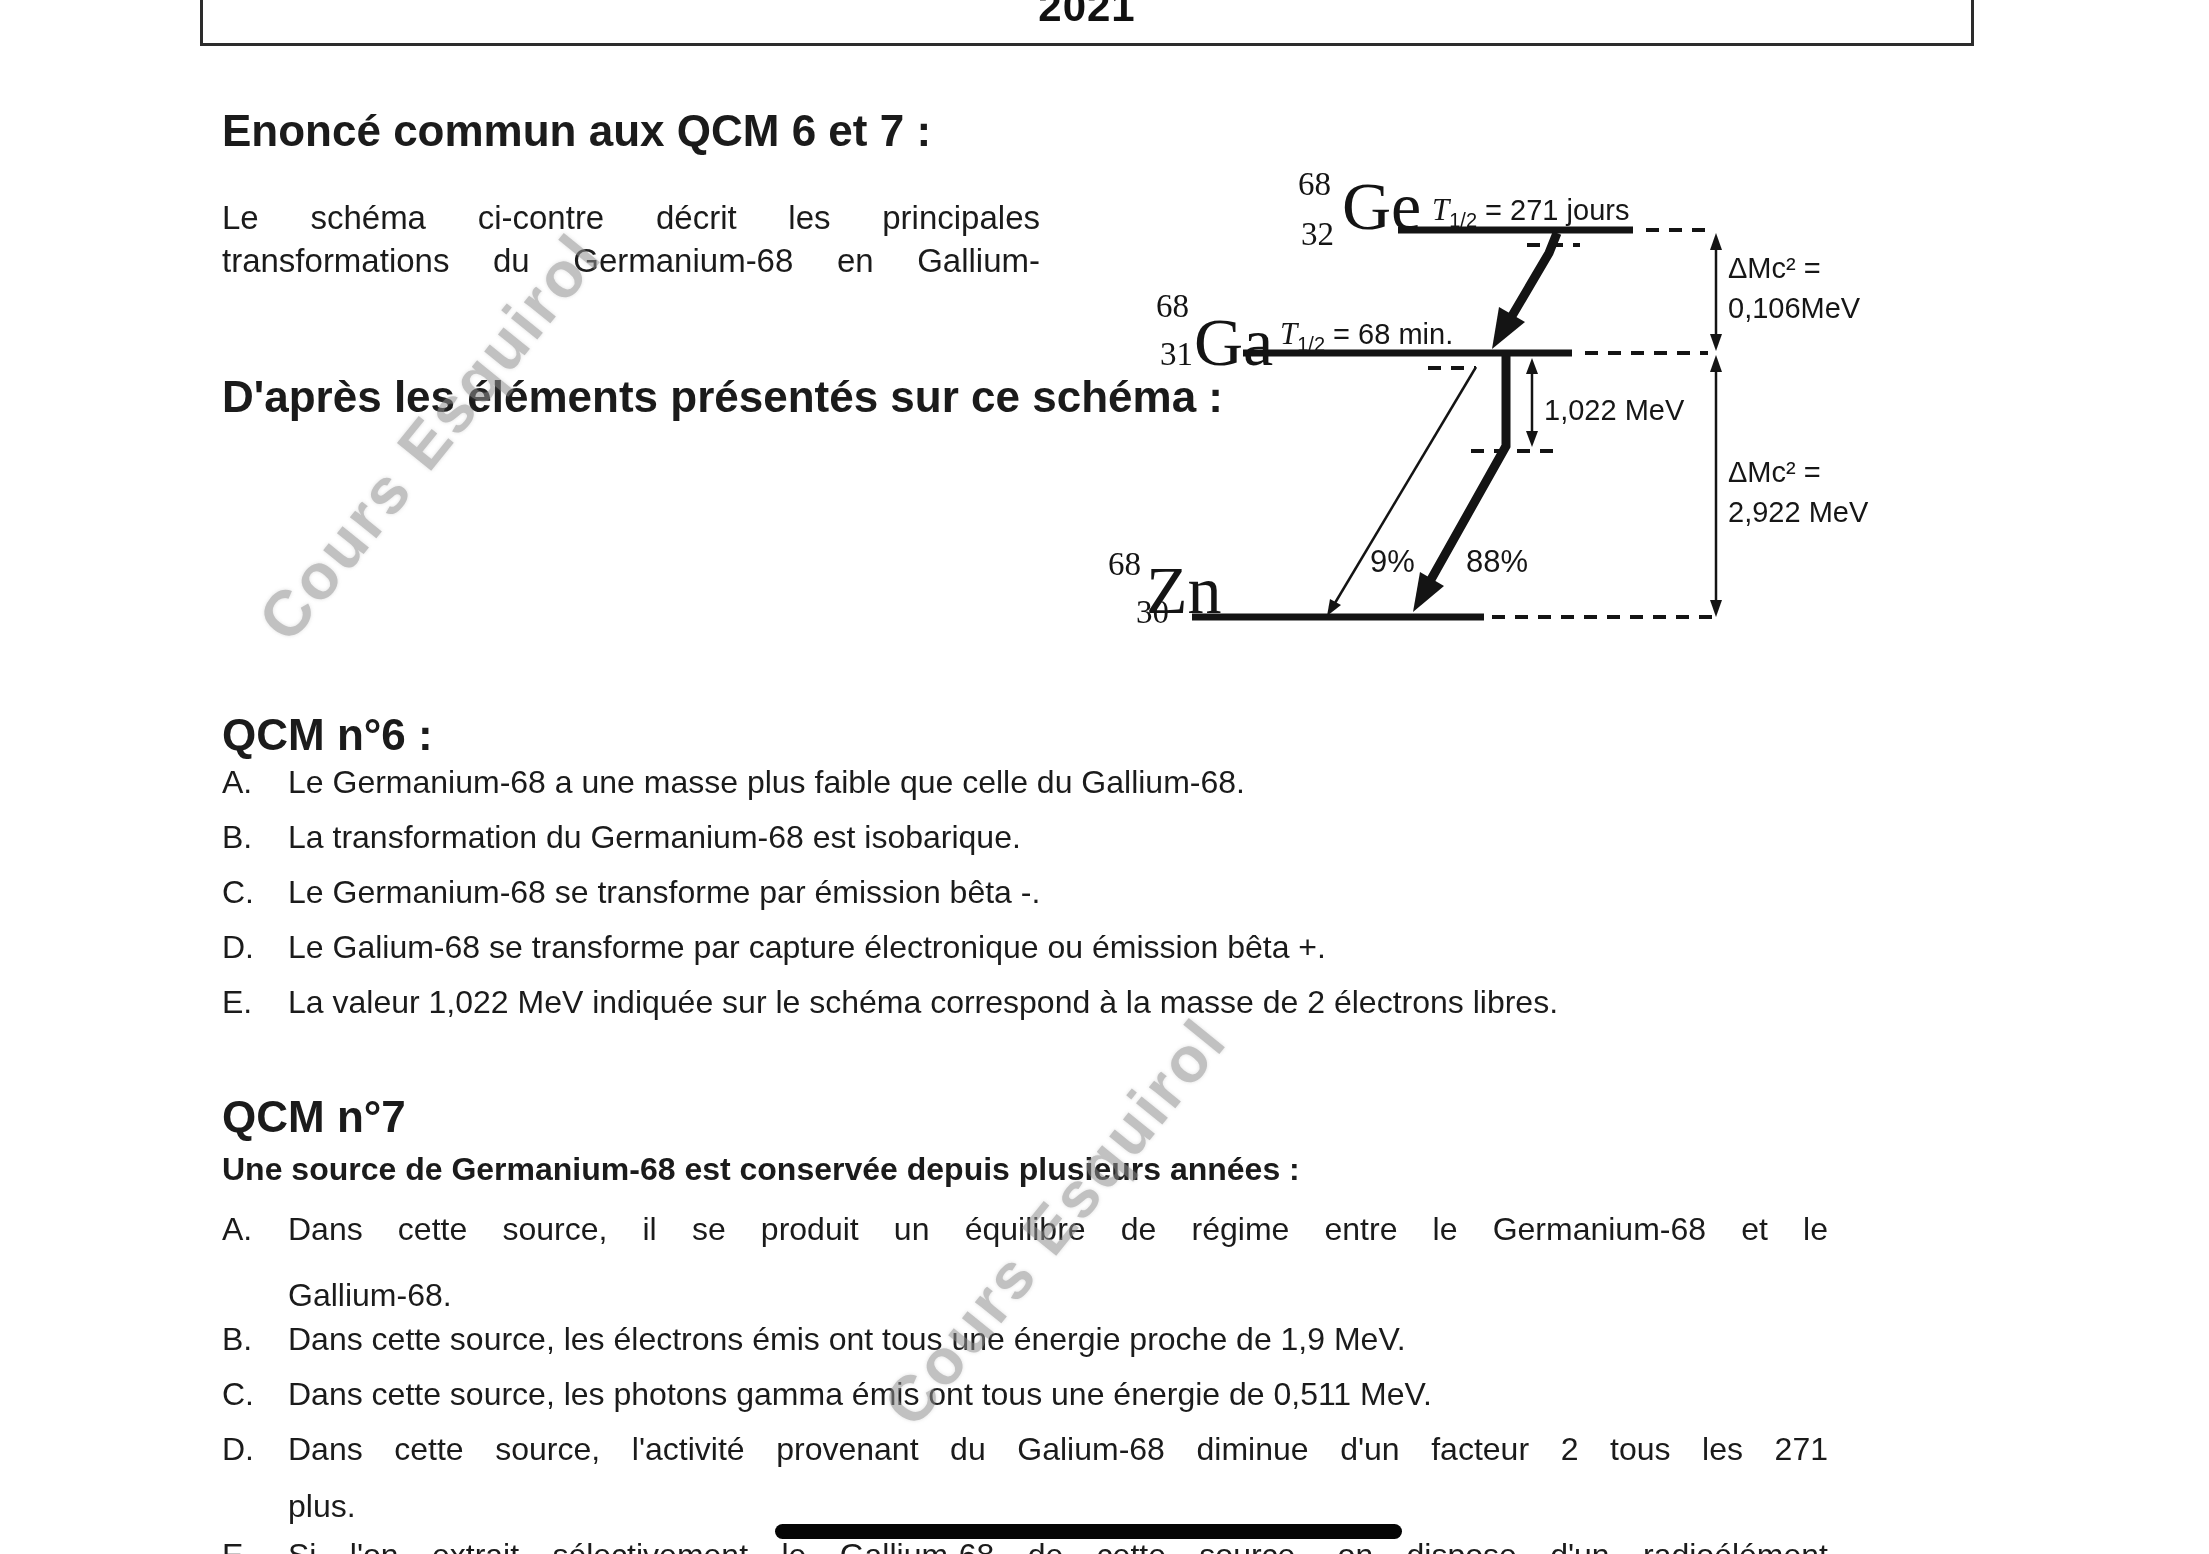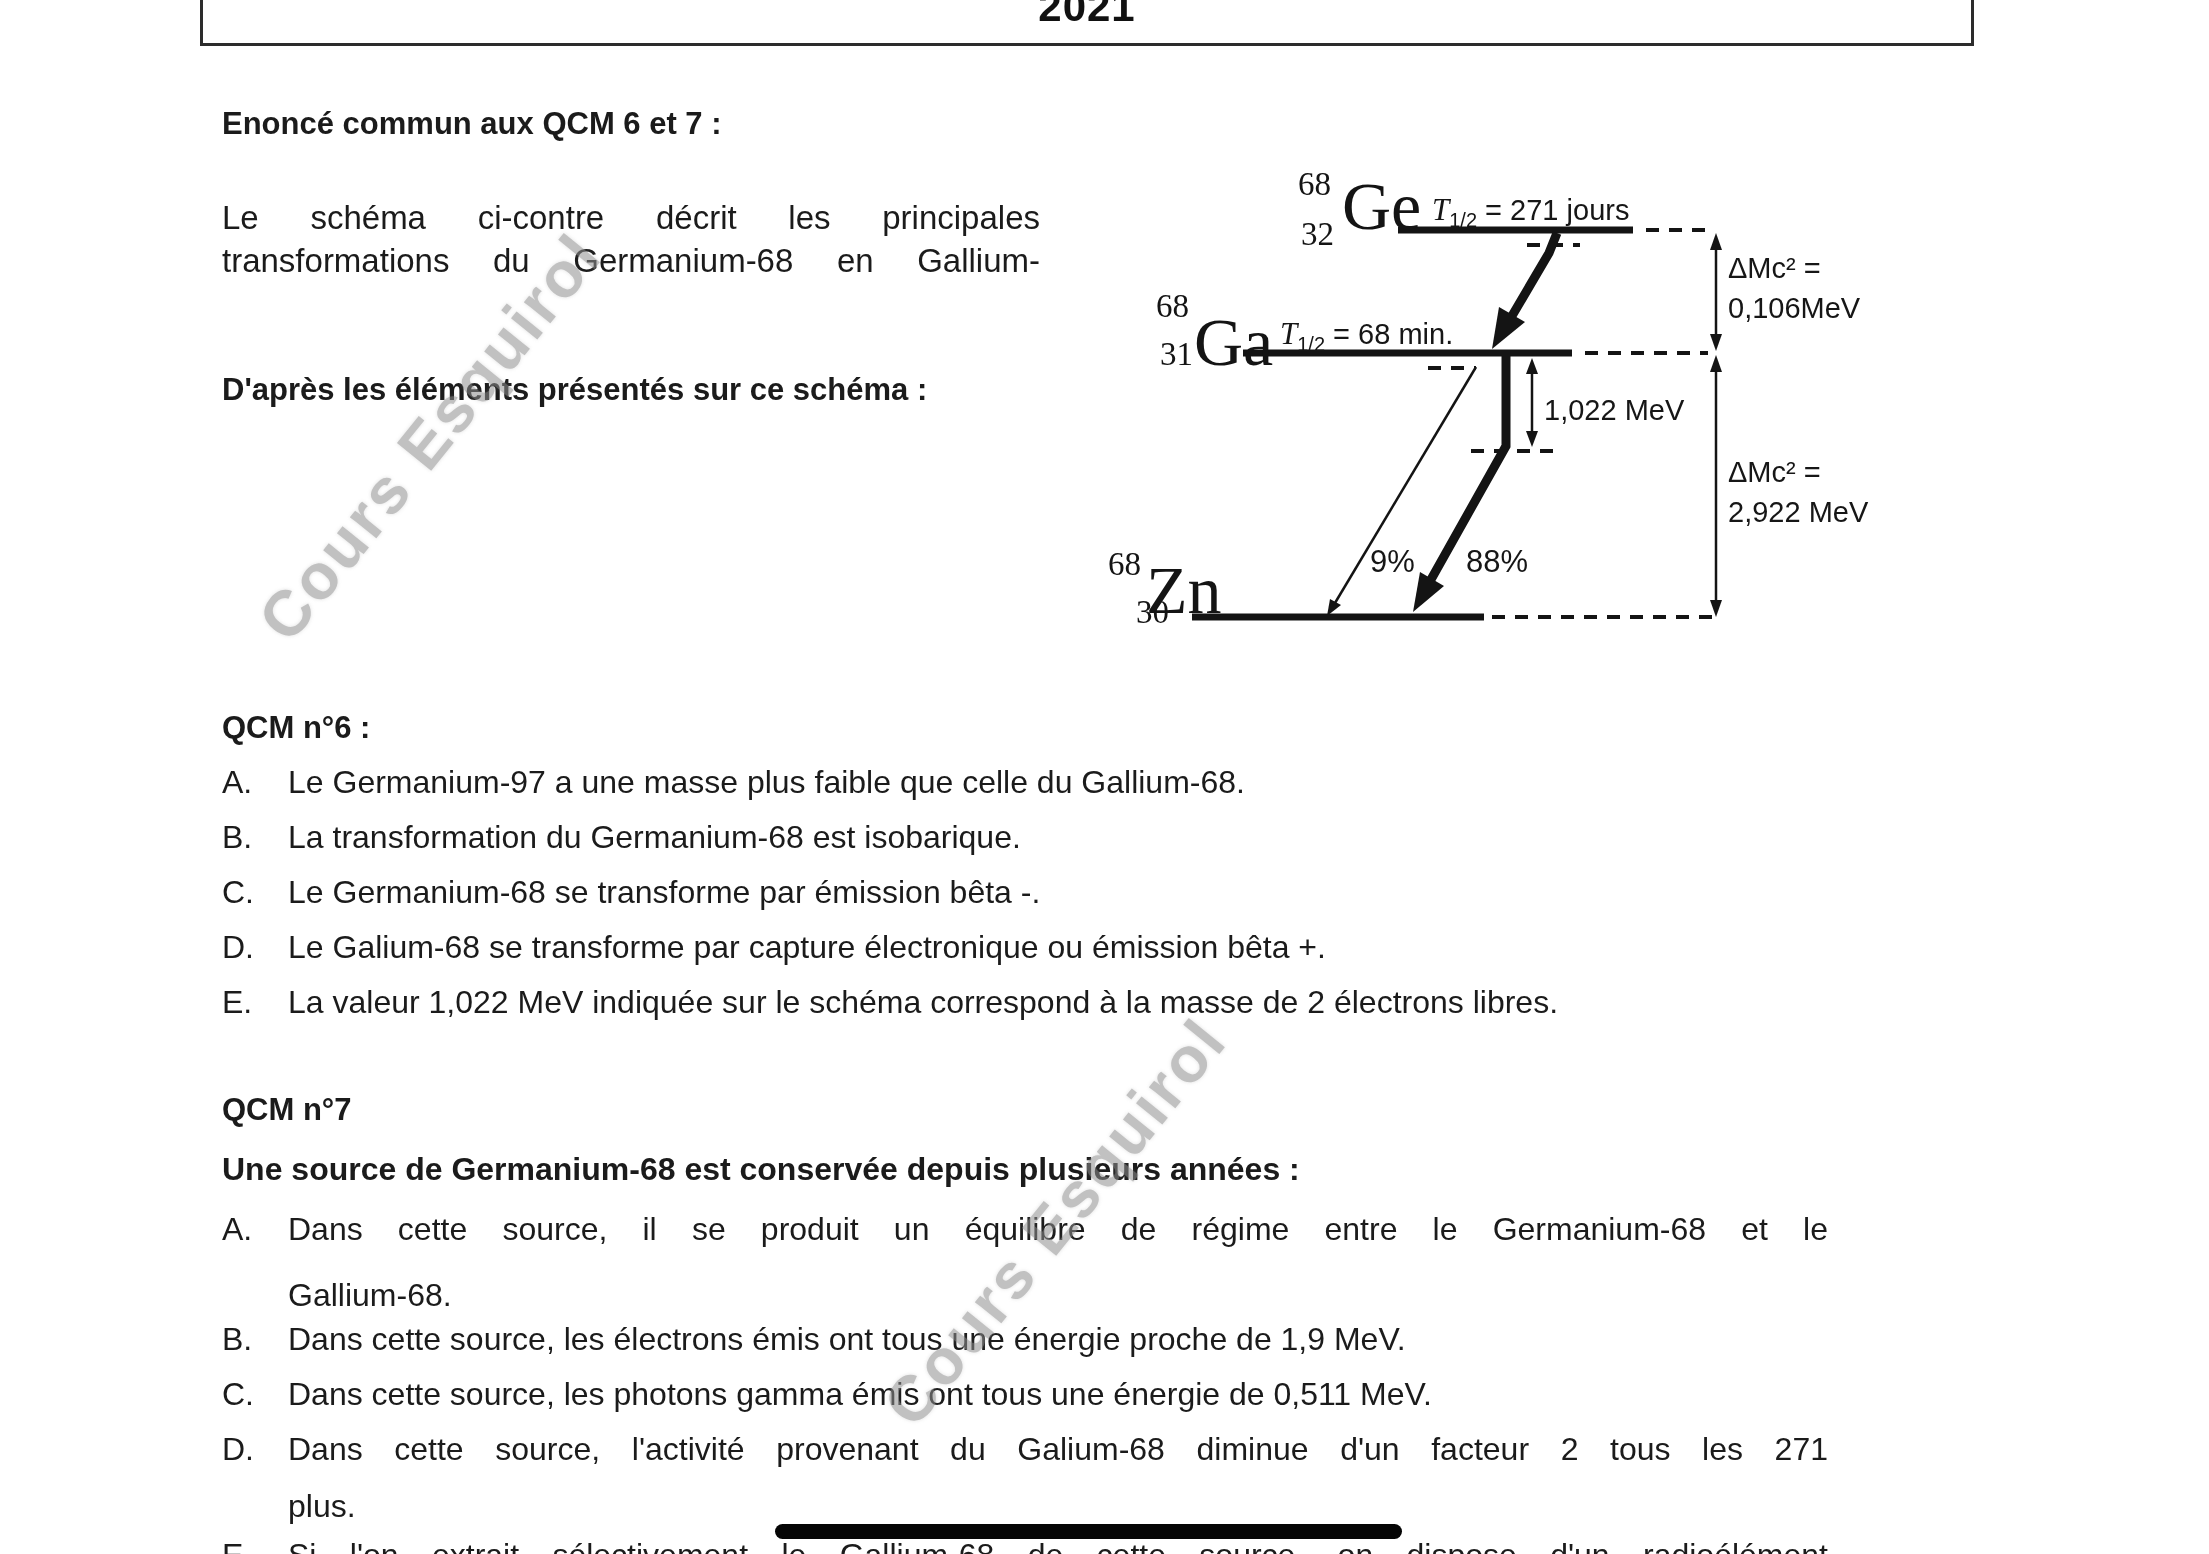--- a/index.html
+++ b/index.html
@@ -18,21 +18,21 @@
     border-left:3px solid #2c2c2c;
     border-right:3px solid #2c2c2c;
     border-bottom:3px solid #2c2c2c;
   }
   .year-text{
     position:absolute;left:0;right:0;bottom:12px;
     text-align:center;font-size:42px;font-weight:bold;color:#111;
     letter-spacing:1px;
   }
   
-  .h1{font-size:31px;font-weight:bold;}
+  .h1{font-size:44px;font-weight:bold;}
   .para{width:818px;line-height:43px;font-size:33px;font-weight:normal;}
   .just{text-align:justify;text-align-last:justify;}
   .opt-row{display:flex;align-items:flex-start;}
   .opt-letter{width:66px;flex:0 0 66px;font-size:32px;}
   .opt-text{font-size:32px;}
   .q7-text{width:1540px;}
   .q7-line2{margin-left:66px;font-size:32px;}
   
   .watermark{
     font-size:64px;font-weight:bold;color:#8f8f8f;opacity:.55;
@@ -137,21 +137,21 @@
     <div class="abs diag-label" style="left:648px;top:112px;">ΔMc² =</div>
     <div class="abs diag-label" style="left:648px;top:152px;">0,106MeV</div>
     <div class="abs diag-label" style="left:648px;top:316px;">ΔMc² =</div>
     <div class="abs diag-label" style="left:648px;top:356px;">2,922 MeV</div>
   </div>
 
   <div class="abs h1" style="left:222px;top:710px;">QCM n°6 :</div>
 
   <div class="abs opt-row" style="left:222px;top:764px;">
     <span class="opt-letter">A.</span>
-    <span class="opt-text">Le Germanium-97 a une masse plus faible que celle du Gallium-68.</span>
+    <span class="opt-text">Le Germanium-68 a une masse plus faible que celle du Gallium-68.</span>
   </div>
   <div class="abs opt-row" style="left:222px;top:819px;">
     <span class="opt-letter">B.</span>
     <span class="opt-text">La transformation du Germanium-68 est isobarique.</span>
   </div>
   <div class="abs opt-row" style="left:222px;top:874px;">
     <span class="opt-letter">C.</span>
     <span class="opt-text">Le Germanium-68 se transforme par émission bêta -.</span>
   </div>
   <div class="abs opt-row" style="left:222px;top:929px;">

